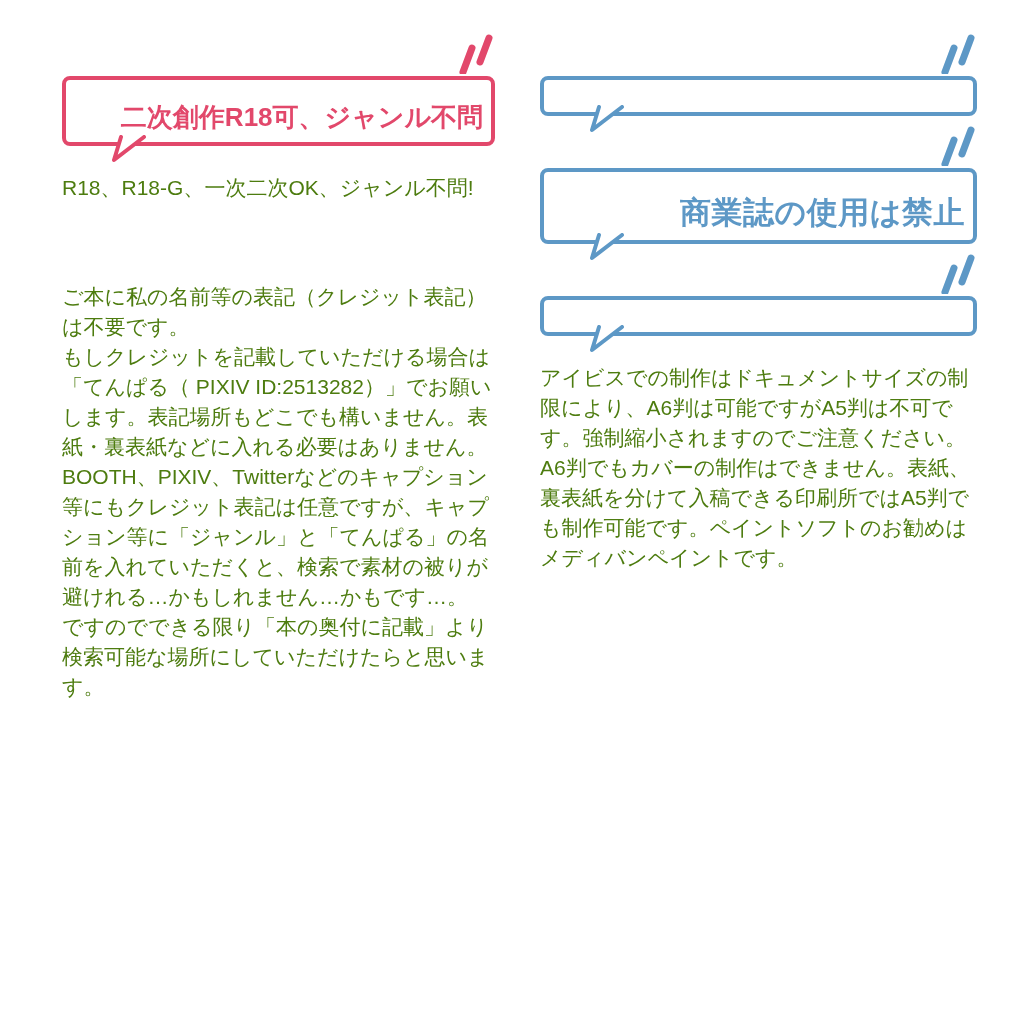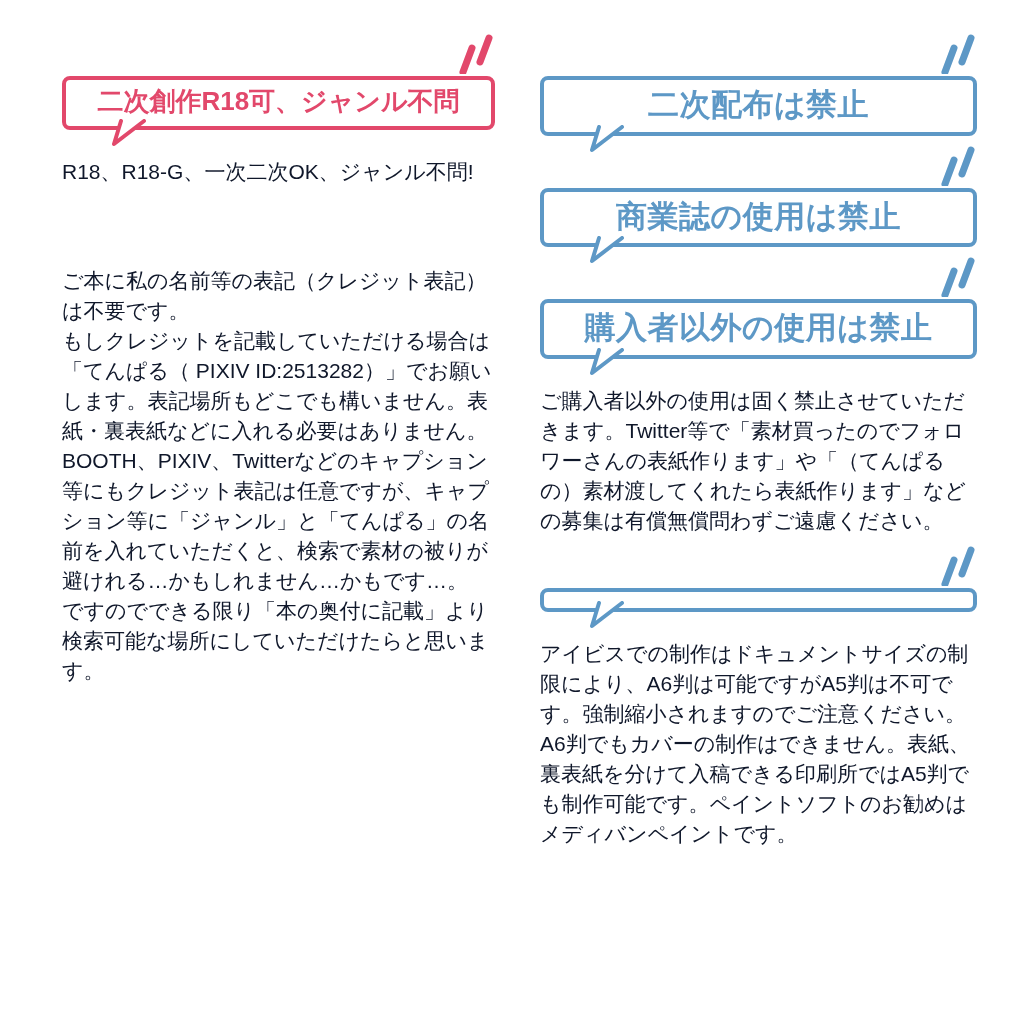--- a/index.html
+++ b/index.html
@@ -22,22 +22,22 @@
   .col-left  { width: 433px; }
   .col-right { width: 437px; }
 
   .section + .section { margin-top: 52px; }
 
   .bubble {
     position: relative;
     border: 4px solid var(--c);
     border-radius: 8px;
     background: #ffffff;
-    text-align: center;
-    padding: 7px 8px 9px;
+    text-align: right;
+    padding: 23px 8px 9px;
   }
   .bubble h2 {
     color: var(--c);
     font-size: 31px;
     font-weight: bold;
     line-height: 1.15;
     letter-spacing: 0.5px;
   }
   .bubble.small h2 { font-size: 26px; letter-spacing: 0; }
 
@@ -57,21 +57,21 @@
     right: -6px;
     top: -46px;
     color: var(--c);
     display: block;
   }
 
   .body {
     margin-top: 27px;
     font-size: 21px;
     line-height: 30px;
-    color: #0f172a;
+    color: #4d7c0f;
     white-space: pre-line;
     overflow-wrap: anywhere;
   }
 </style>
 </head>
 <body>
 
 <div class="page">
 
   <div class="col col-left">
@@ -104,50 +104,36 @@
 
     <div class="section">
       <div class="bubble blue" style="--c: #5d98c6;">
         <svg class="dashes" width="42" height="40" viewBox="0 0 42 40">
           <line x1="8" y1="38" x2="17" y2="14" stroke="currentColor" stroke-width="7" stroke-linecap="round"></line>
           <line x1="25" y1="28" x2="34" y2="4" stroke="currentColor" stroke-width="7" stroke-linecap="round"></line>
         </svg>
         <svg class="tail" width="38" height="28" viewBox="0 0 38 28">
           <path d="M11 2 L4 25 L34 2" fill="#ffffff" stroke="currentColor" stroke-width="4" stroke-linejoin="round" stroke-linecap="round"></path>
         </svg>
-        <h2>二次配布は禁止</h2>
       </div>
     </div>
 
     <div class="section">
       <div class="bubble blue" style="--c: #5d98c6;">
         <svg class="dashes" width="42" height="40" viewBox="0 0 42 40">
           <line x1="8" y1="38" x2="17" y2="14" stroke="currentColor" stroke-width="7" stroke-linecap="round"></line>
           <line x1="25" y1="28" x2="34" y2="4" stroke="currentColor" stroke-width="7" stroke-linecap="round"></line>
         </svg>
         <svg class="tail" width="38" height="28" viewBox="0 0 38 28">
           <path d="M11 2 L4 25 L34 2" fill="#ffffff" stroke="currentColor" stroke-width="4" stroke-linejoin="round" stroke-linecap="round"></path>
         </svg>
         <h2>商業誌の使用は禁止</h2>
       </div>
     </div>
 
-    <div class="section">
-      <div class="bubble blue" style="--c: #5d98c6;">
-        <svg class="dashes" width="42" height="40" viewBox="0 0 42 40">
-          <line x1="8" y1="38" x2="17" y2="14" stroke="currentColor" stroke-width="7" stroke-linecap="round"></line>
-          <line x1="25" y1="28" x2="34" y2="4" stroke="currentColor" stroke-width="7" stroke-linecap="round"></line>
-        </svg>
-        <svg class="tail" width="38" height="28" viewBox="0 0 38 28">
-          <path d="M11 2 L4 25 L34 2" fill="#ffffff" stroke="currentColor" stroke-width="4" stroke-linejoin="round" stroke-linecap="round"></path>
-        </svg>
-        <h2>購入者以外の使用は禁止</h2>
-      </div>
-      <p class="body">ご購入者以外の使用は固く禁止させていただきます。Twitter等で「素材買ったのでフォロワーさんの表紙作ります」や「（てんぱるの）素材渡してくれたら表紙作ります」などの募集は有償無償問わずご遠慮ください。</p>
-    </div>
 
     <div class="section">
       <div class="bubble blue" style="--c: #5d98c6;">
         <svg class="dashes" width="42" height="40" viewBox="0 0 42 40">
           <line x1="8" y1="38" x2="17" y2="14" stroke="currentColor" stroke-width="7" stroke-linecap="round"></line>
           <line x1="25" y1="28" x2="34" y2="4" stroke="currentColor" stroke-width="7" stroke-linecap="round"></line>
         </svg>
         <svg class="tail" width="38" height="28" viewBox="0 0 38 28">
           <path d="M11 2 L4 25 L34 2" fill="#ffffff" stroke="currentColor" stroke-width="4" stroke-linejoin="round" stroke-linecap="round"></path>
         </svg>

